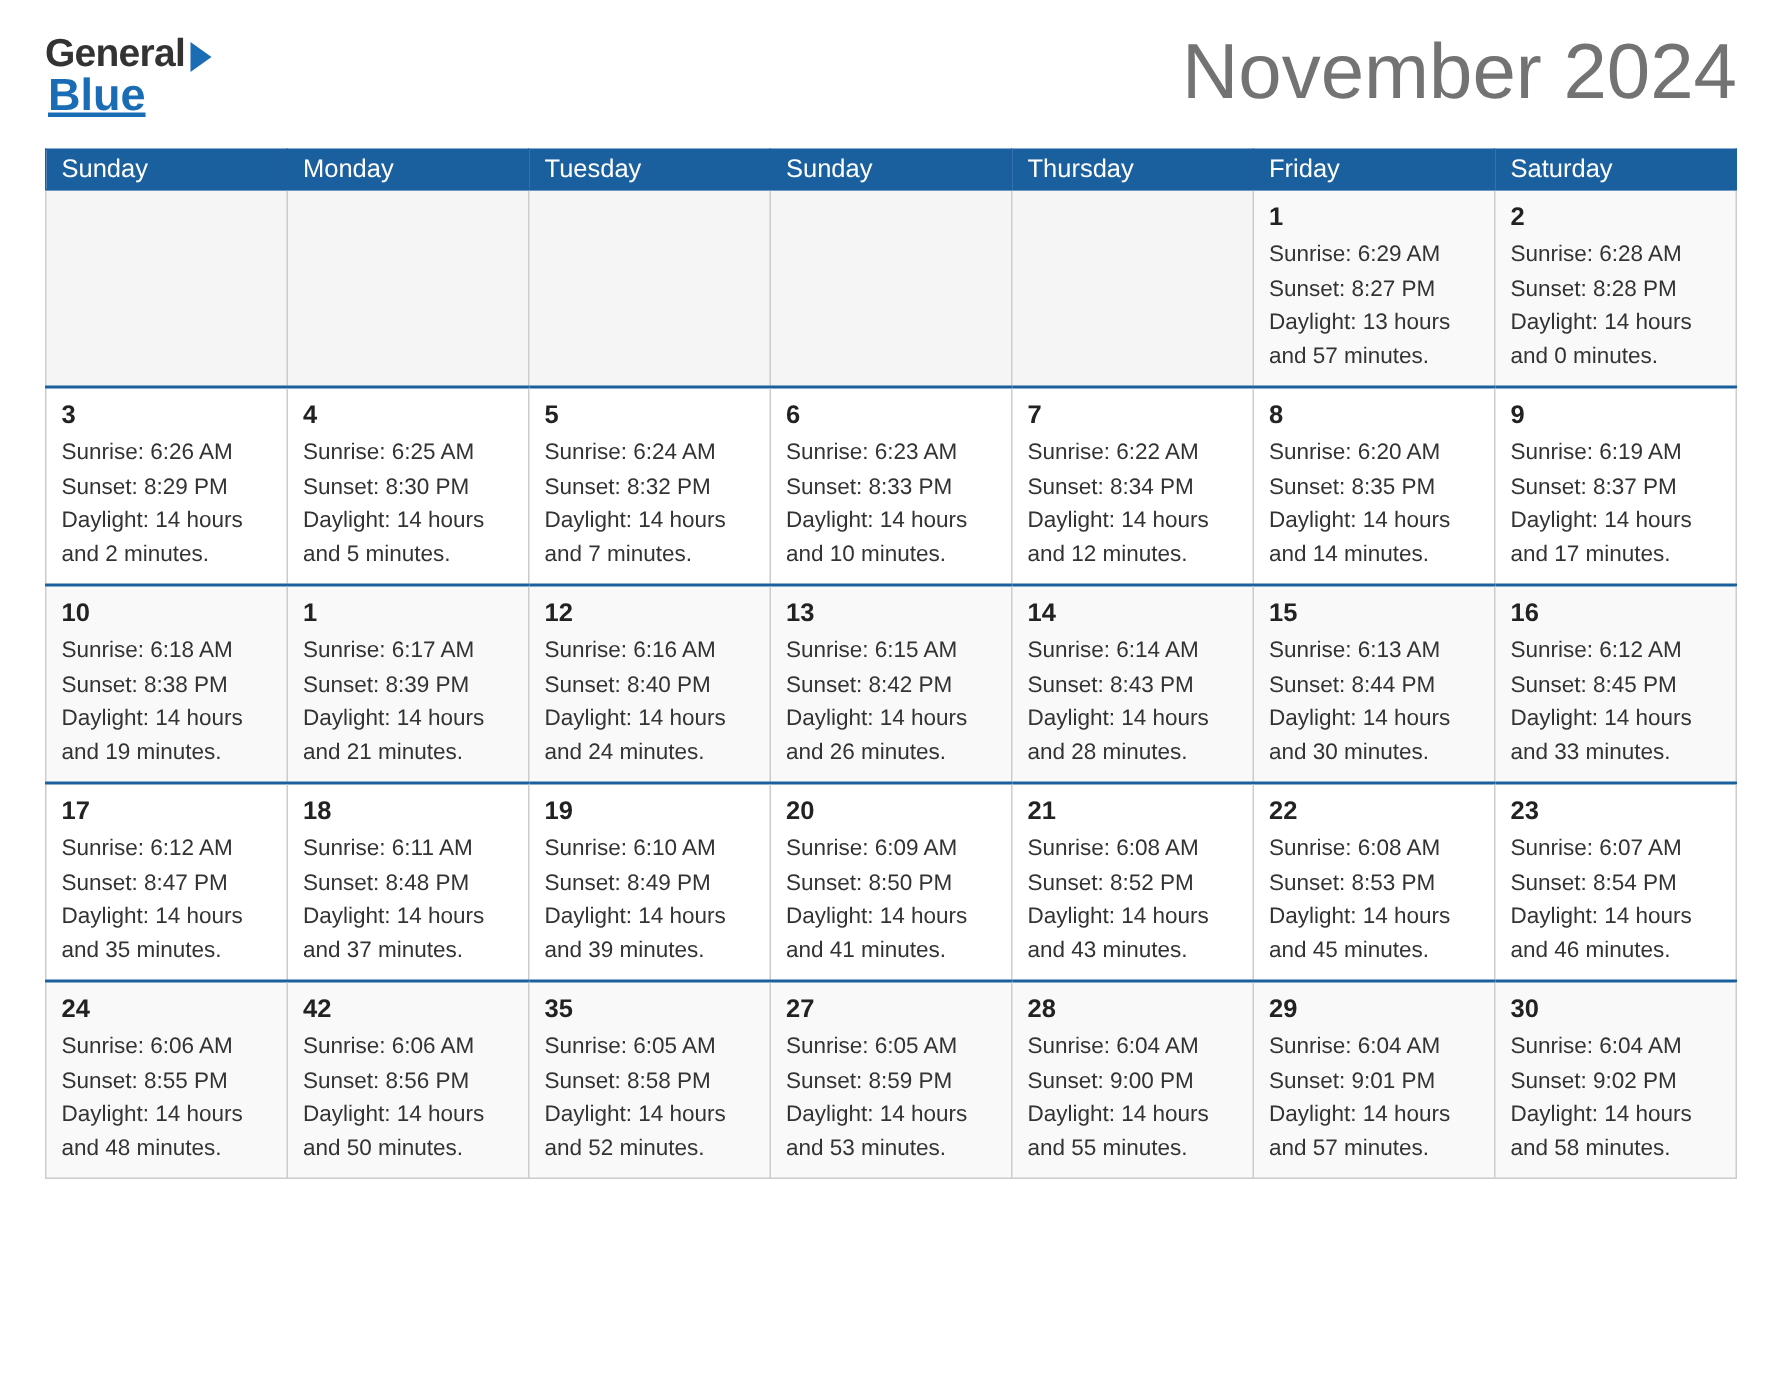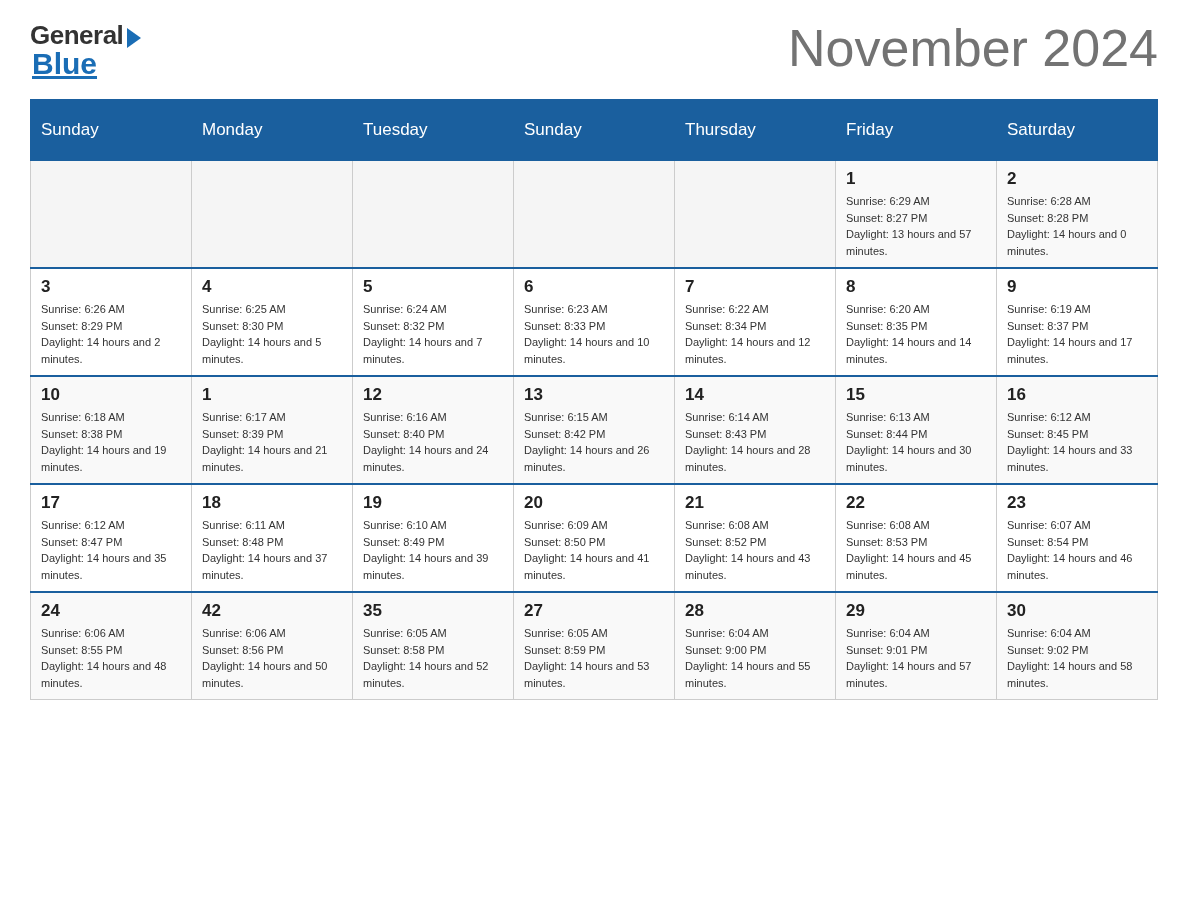--- a/index.html
+++ b/index.html
@@ -67,21 +67,21 @@
     .calendar {
       width: 100%;
       border-collapse: collapse;
       border: 1px solid #aaa;
     }
     .calendar th {
       background-color: #1a5f9e;
       color: #fff;
       font-size: 17px;
       font-weight: normal;
-      padding: 20px 10px;
+      padding: 3px 10px;
       text-align: left;
       border: 1px solid #1a5f9e;
     }
     .calendar td {
       width: 14.28%;
       vertical-align: top;
       padding: 8px 10px;
       border: 1px solid #ccc;
       font-size: 13px;
       color: #333;
@@ -95,21 +95,21 @@
       background: #fff;
     }
     .day-num {
       font-size: 17px;
       font-weight: bold;
       color: #222;
       display: block;
       margin-bottom: 4px;
     }
     .day-info {
-      font-size: 11px;
+      font-size: 15px;
       color: #333;
       line-height: 1.5;
     }
     .empty-cell {
       background: #f5f5f5 !important;
     }
     .row-separator td {
       border-top: 2px solid #1a5f9e;
     }
   </style>

